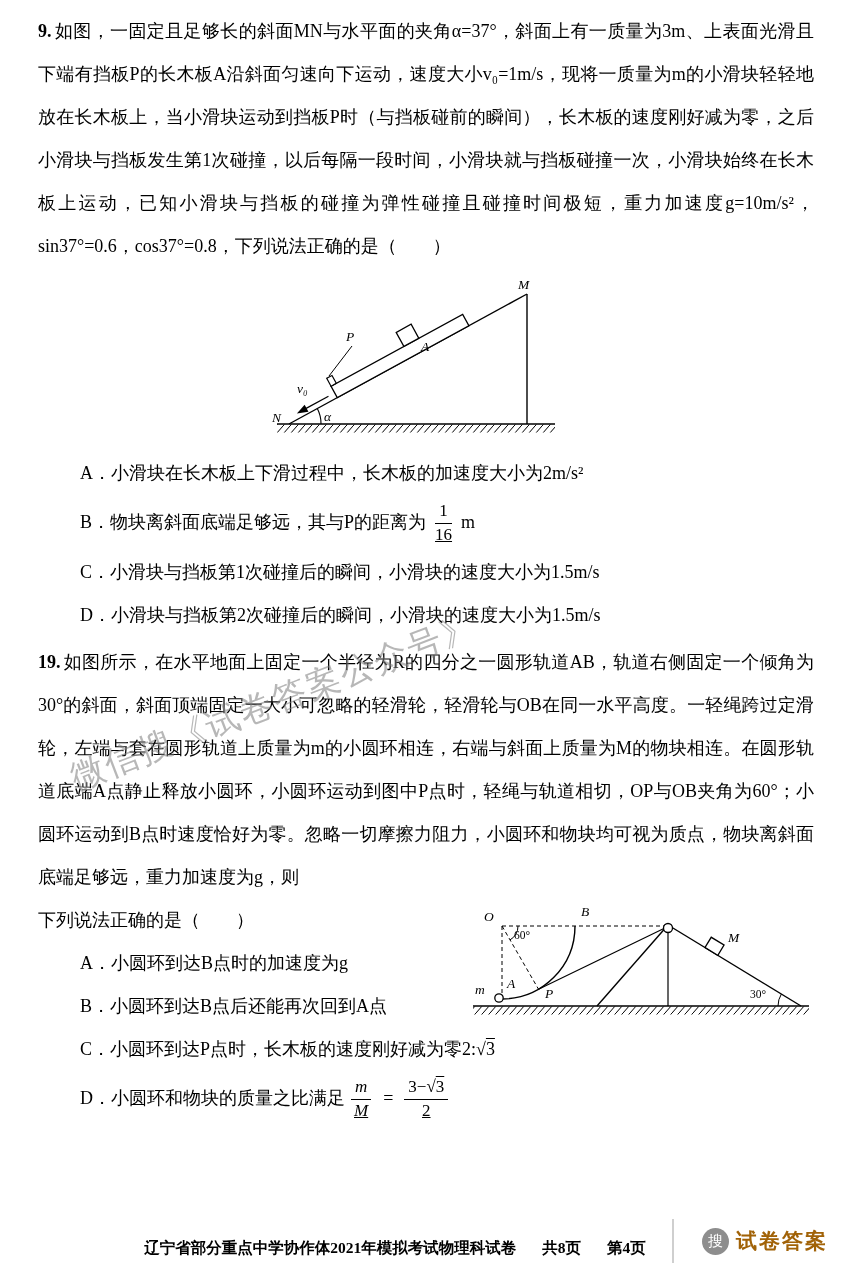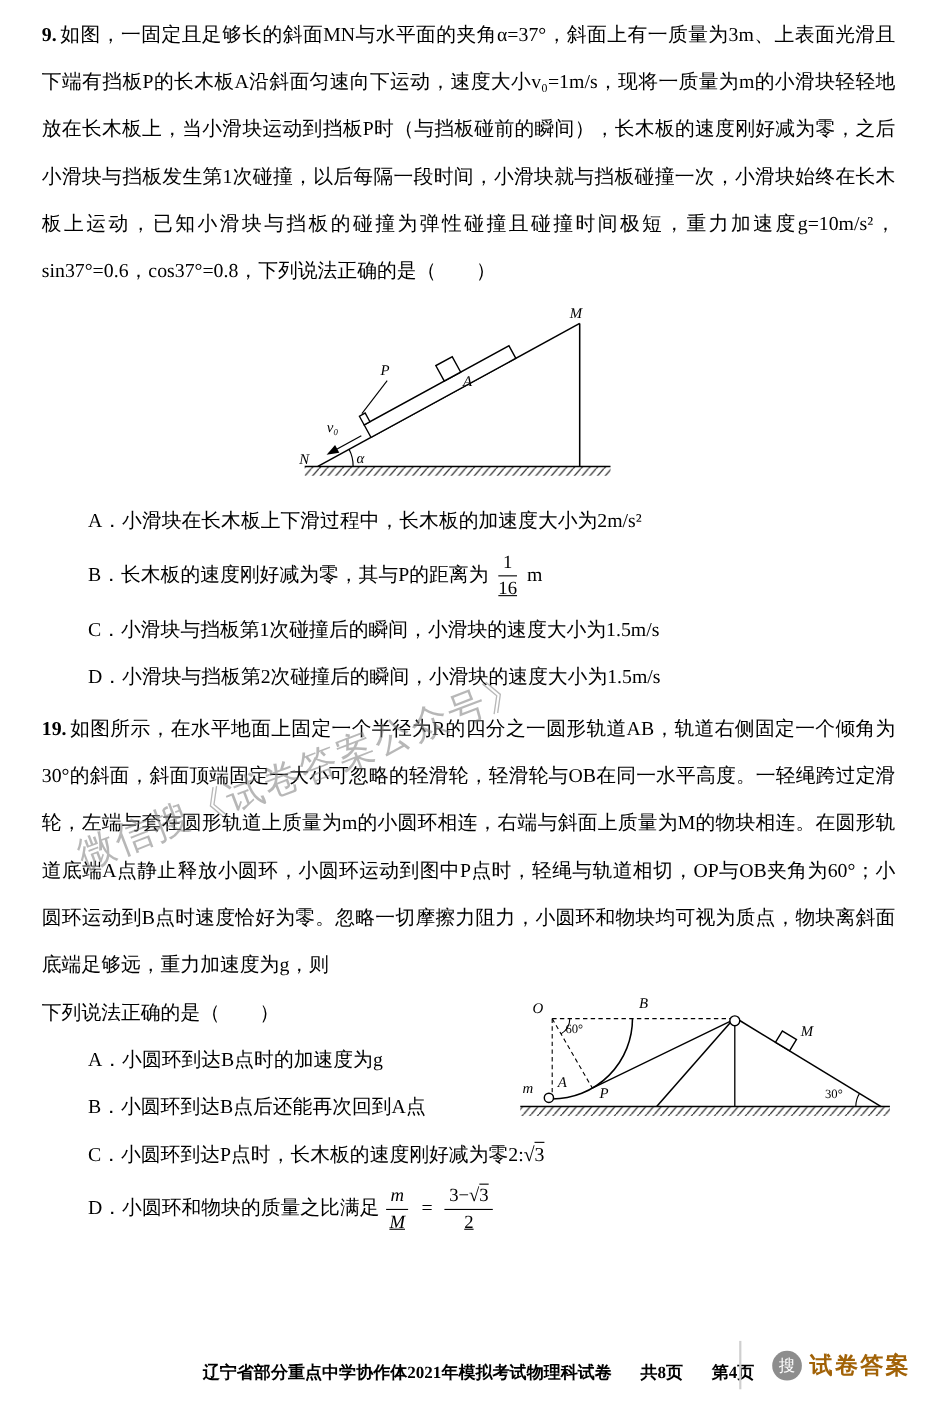--- a/index.html
+++ b/index.html
@@ -34,21 +34,21 @@
   .deg { font-size: 11.5px; }
   .watermark {
     position: absolute; left: 64px; top: 758px;
     transform: rotate(-21deg); transform-origin: 0 0;
     font-size: 34px; color: #7e7e7e; opacity: .55;
     letter-spacing: 2px; white-space: nowrap;
     pointer-events: none; z-index: 9;
   }
   .footer {
     position: absolute; left: 0; bottom: 20px; width: 790px;
-    text-align: center; font-weight: bold; font-size: 15.5px; margin-left: 40px;
+    text-align: center; font-weight: bold; font-size: 15.5px;
   }
   .footer span { margin: 0 13px; }
   .brand { position: absolute; right: 26px; bottom: 16px; display: flex; align-items: center; }
   .brand .bar { width: 2px; height: 44px; background: #cfcfcf; margin-right: 28px; }
   .brand .logo { width: 27px; height: 27px; border-radius: 50%; background: #8d8d8d;
                  color: #fff; display: flex; align-items: center; justify-content: center;
                  font-size: 15px; margin-right: 7px; }
   .brand .btxt { font-size: 21px; font-weight: bold; color: #a16207; letter-spacing: 2px; }
 </style>
 </head>
@@ -84,21 +84,21 @@
       <text class="lbl" x="152" y="77">A</text>
       <text class="lbl" x="77" y="67">P</text>
       <text class="lbl" x="28" y="119" font-size="12.5">v₀</text>
     </svg>
   </div>
 
   <div class="opts">
     <div class="opt"><span>A．</span><span>小滑块在长木板上下滑过程中，长木板的加速度大小为2m/s²</span></div>
     <div class="opt tall">
         <span>B．</span>
-        <span>长木板的速度刚好减为零，其与P的距离为</span>
+        <span>物块离斜面底端足够远，其与P的距离为</span>
         <span class="frac">
           <span class="num">1</span>
           <span class="den">16</span>
         </span>
         <span>m</span>
       </div>
     <div class="opt"><span>C．</span><span>小滑块与挡板第1次碰撞后的瞬间，小滑块的速度大小为1.5m/s</span></div>
     <div class="opt"><span>D．</span><span>小滑块与挡板第2次碰撞后的瞬间，小滑块的速度大小为1.5m/s</span></div>
   </div>
 

